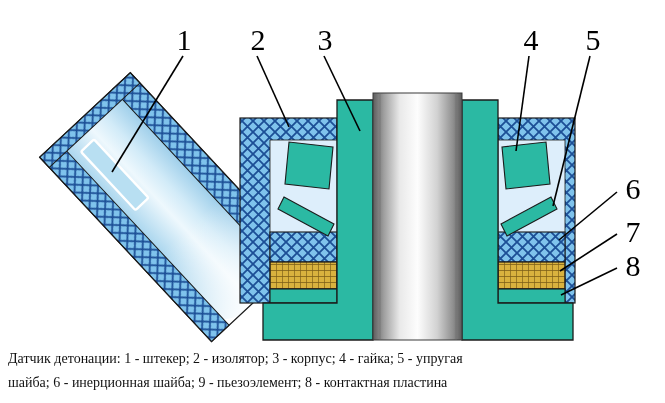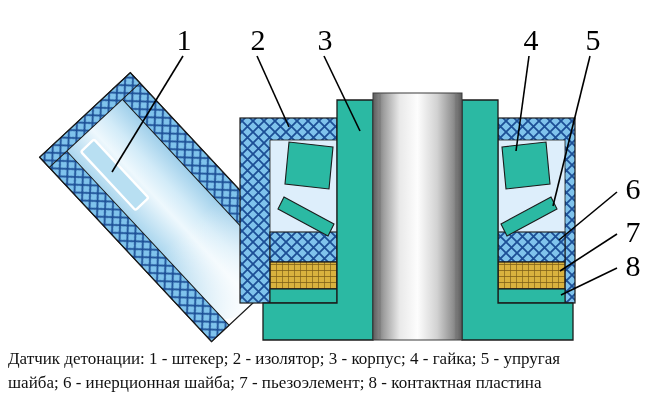--- a/index.html
+++ b/index.html
@@ -13,21 +13,21 @@
   .stage svg{position:absolute;left:0;top:0;}
   svg text.num{
     font-family:"Liberation Serif", serif;
     font-size:30px;
     fill:#000000;
     text-anchor:middle;
   }
   .caption{
     position:absolute;
     left:8px;top:347px;width:652px;
-    font-size:17px;
+    font-size:14px;
     line-height:24px;
     color:#111111;
   }
 </style>
 </head>
 <body>
 
 <div class="stage">
 
 <svg width="665" height="345" viewBox="0 0 665 345">
@@ -117,16 +117,16 @@
   <text class="num" x="325" y="50">3</text>
   <text class="num" x="531" y="50">4</text>
   <text class="num" x="593" y="50">5</text>
   <text class="num" x="633" y="199">6</text>
   <text class="num" x="633" y="242">7</text>
   <text class="num" x="633" y="276">8</text>
 </svg>
 
 <div class="caption">
   <div>Датчик детонации: 1 - штекер; 2 - изолятор; 3 - корпус; 4 - гайка; 5 - упругая</div>
-  <div>шайба; 6 - инерционная шайба; 7 - пьезоэлемент; 8 - контактная пластина</div>
+  <div>шайба; 6 - инерционная шайба; 9 - пьезоэлемент; 8 - контактная пластина</div>
 </div>
 
 </div>
 
 </body></html>

